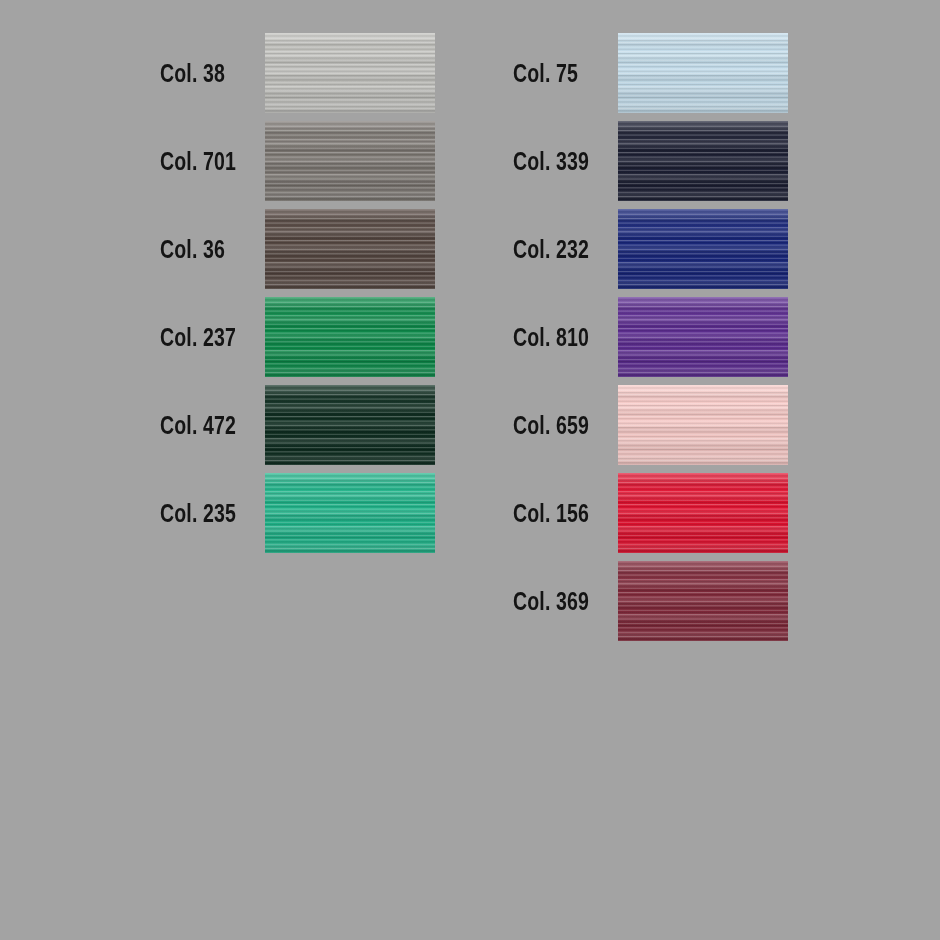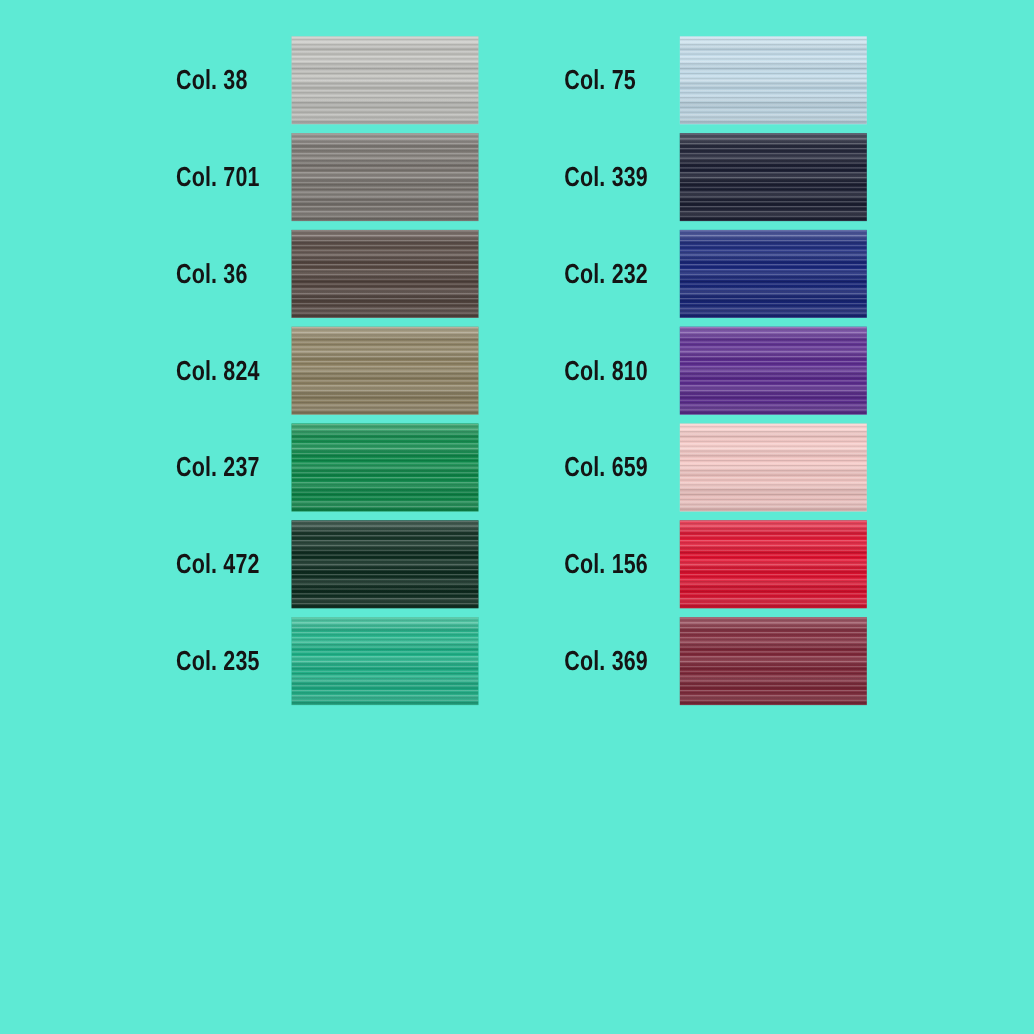--- a/index.html
+++ b/index.html
@@ -105,21 +105,21 @@
       rgba(255,255,255,0.00) 42%,
       rgba(0,0,0,0.03)       72%,
       rgba(0,0,0,0.07)      100%
     );
     pointer-events: none;
   }
 </style>
 </head>
 <body style="background: rgb(255, 255, 255);">
 
-<div id="card" style="background: #5eead4;">
+<div id="card" style="background: #a3a3a3;">
 
   <div class="column" id="column-left">
       <div class="swatch-row">
         <div class="swatch-label" style="color: rgb(20, 20, 20);">Col. 38</div>
         <div class="swatch-spacer"></div>
         <div class="swatch-chip" style="background-color: rgb(192, 192, 188);">
           <div class="threads"></div>
           <div class="sheen"></div>
         </div>
       </div>
@@ -128,28 +128,20 @@
         <div class="swatch-spacer"></div>
         <div class="swatch-chip" style="background-color: rgb(123, 118, 113);">
           <div class="threads"></div>
           <div class="sheen"></div>
         </div>
       </div>
       <div class="swatch-row">
         <div class="swatch-label" style="color: rgb(20, 20, 20);">Col. 36</div>
         <div class="swatch-spacer"></div>
         <div class="swatch-chip" style="background-color: rgb(85, 71, 65);">
-          <div class="threads"></div>
-          <div class="sheen"></div>
-        </div>
-      </div>
-      <div class="swatch-row">
-        <div class="swatch-label" style="color: rgb(20, 20, 20);">Col. 824</div>
-        <div class="swatch-spacer"></div>
-        <div class="swatch-chip" style="background-color: rgb(142, 130, 99);">
           <div class="threads"></div>
           <div class="sheen"></div>
         </div>
       </div>
       <div class="swatch-row">
         <div class="swatch-label" style="color: rgb(20, 20, 20);">Col. 237</div>
         <div class="swatch-spacer"></div>
         <div class="swatch-chip" style="background-color: rgb(13, 138, 74);">
           <div class="threads"></div>
           <div class="sheen"></div>

